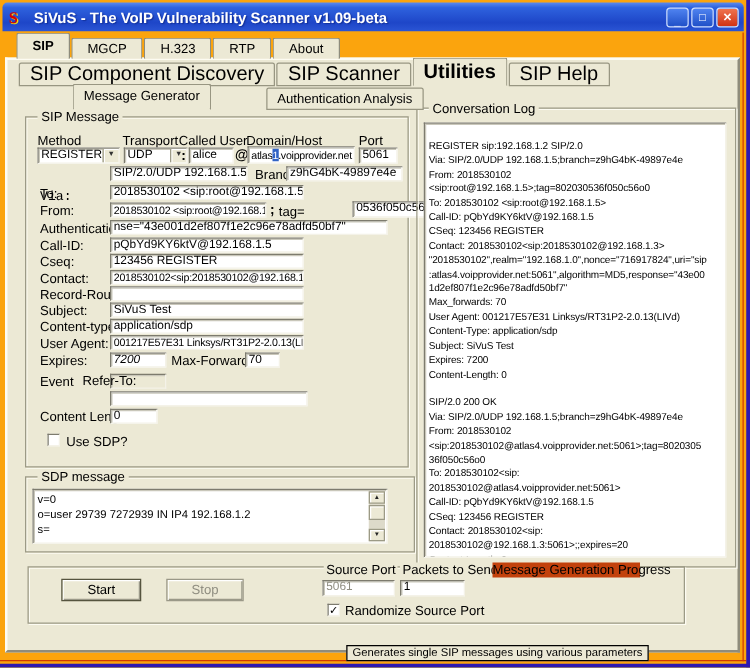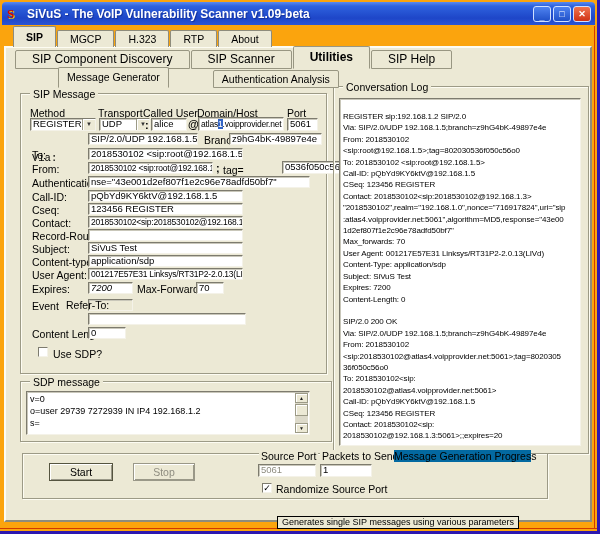--- a/index.html
+++ b/index.html
@@ -24,21 +24,21 @@
   .wbtn.close{background:linear-gradient(180deg,#F0744F,#D03214);}
   .wbtn.min{line-height:20px;}
 
   
   .tabs1{position:absolute;left:13px;top:27px;height:20px;display:flex;align-items:flex-end;z-index:4;}
   .tab1{background:#ECE9D5;border:1px solid #8E8C7C;border-bottom:none;height:16px;line-height:16px;
     padding:0 12px;font-size:10.5px;margin-right:1px;border-radius:2px 2px 0 0;}
   .tab1.sel{height:20px;line-height:20px;font-weight:bold;position:relative;z-index:6;}
   .tabs2{position:absolute;left:15px;top:48px;height:21px;display:flex;align-items:flex-end;z-index:4;}
   .tab2{background:#ECE9D5;border:1px solid #989682;border-bottom:1px solid #989682;height:17px;line-height:17px;
-    padding:0 16px;font-size:12px;margin-right:1px;border-radius:2px 2px 0 0;}
+    padding:0 8px;font-size:16px;margin-right:1px;border-radius:2px 2px 0 0;}
   .tab2.sel{height:21px;line-height:21px;font-weight:bold;border-bottom:1px solid #ECE9D5;}
   .tabs3{position:absolute;left:15px;top:69px;height:19px;display:flex;align-items:flex-end;z-index:4;}
   .tab3{background:#ECE9D5;border:1px solid #989682;height:16px;line-height:16px;
     padding:0 8px;font-size:10.5px;margin-right:1px;border-radius:2px 2px 0 0;margin-left:43px;}
   .tab3.sel{height:19px;line-height:19px;border-bottom:1px solid #ECE9D5;}
 
   
   .panel{position:absolute;left:4px;top:46px;width:588px;height:476px;box-sizing:border-box;
     background:#ECE9D5;border:2px solid;border-color:#FDFCF2 #8E8C7C #8E8C7C #FDFCF2;z-index:2;}
 
@@ -261,19 +261,19 @@
 
   <span class="lbl" style="left:259px;top:450px;background:#ECE9D5;padding:0 2px;">Source Port</span>
   <div class="field" style="left:258px;top:464px;width:58px;height:13px;color:#8F8D80;">5061</div>
 
   <span class="lbl" style="left:320px;top:450px;background:#ECE9D5;padding:0 2px;">Packets to Send</span>
   <div class="field" style="left:320px;top:464px;width:52px;height:13px;">1</div>
 
   <div class="checkbox" style="left:262px;top:483px;">✓</div>
   <span class="lbl" style="left:276px;top:483px;">Randomize Source Port</span>
 
-  <span class="lbl" style="left:394px;top:450px;width:137px;text-align:right;background:#0369a1;">Message Generation Progress</span>
+  <span class="lbl" style="left:394px;top:450px;width:118px;text-align:right;background:#c2410c;">Message Generation Progress</span>
 
   <div class="tooltip">Generates single SIP messages using various parameters</div>
 
   <div class="redline-b"></div>
   <div class="redline-r"></div>
 </div>
 
 </body></html>

